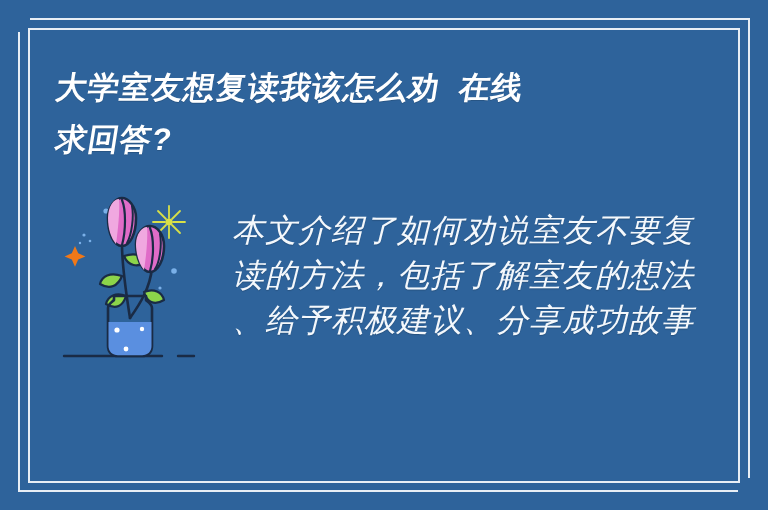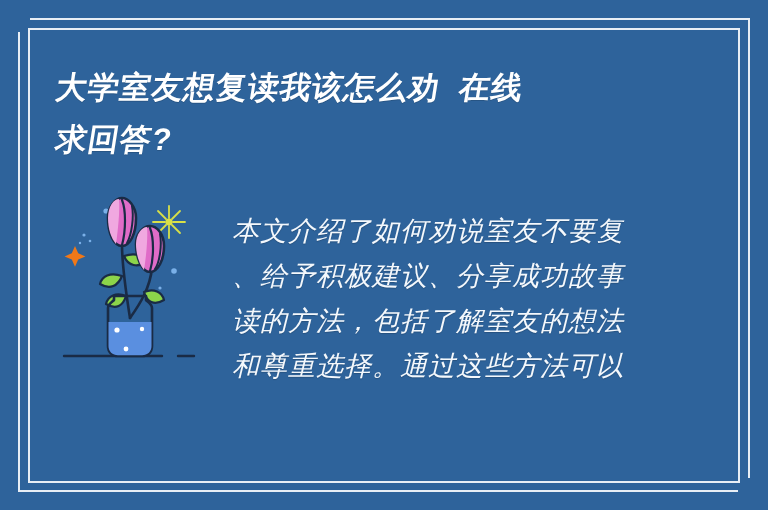--- a/index.html
+++ b/index.html
@@ -79,21 +79,21 @@
 
   
   .body-block {
     position: absolute;
     left: 232px;
     top: 208px;
     width: 420px;
   }
   .body-line {
     color: #f4f8fc;
-    font-size: 27px;
+    font-size: 32px;
     line-height: 45px;
     font-family: "DejaVu Serif", "Liberation Serif", serif;
     font-style: italic;
     white-space: pre;
     letter-spacing: 1px;
     text-shadow: 0 1px 1px rgba(0,0,0,0.18);
   }
 </style>
 </head>
 <body>
@@ -179,18 +179,17 @@
                  C52.4 159.2, 48.5 155.6, 48.5 150 z" fill="#5a8fe0"></path>
         <circle cx="57" cy="134" r="2.6" fill="#ffffff"></circle>
         <circle cx="82" cy="133" r="2.2" fill="#ffffff"></circle>
         <circle cx="66" cy="153" r="2.4" fill="#ffffff"></circle>
       </g>
     </svg>
   </div>
 
   <div class="body-block">
     <div class="body-line">本文介绍了如何劝说室友不要复</div>
+    <div class="body-line">读的方法，包括了解室友的想法</div>
     <div class="body-line">、给予积极建议、分享成功故事</div>
-    <div class="body-line">读的方法，包括了解室友的想法</div>
-    <div class="body-line">和尊重选择。通过这些方法可以</div>
   </div>
 
 </div>
 
 </body></html>

